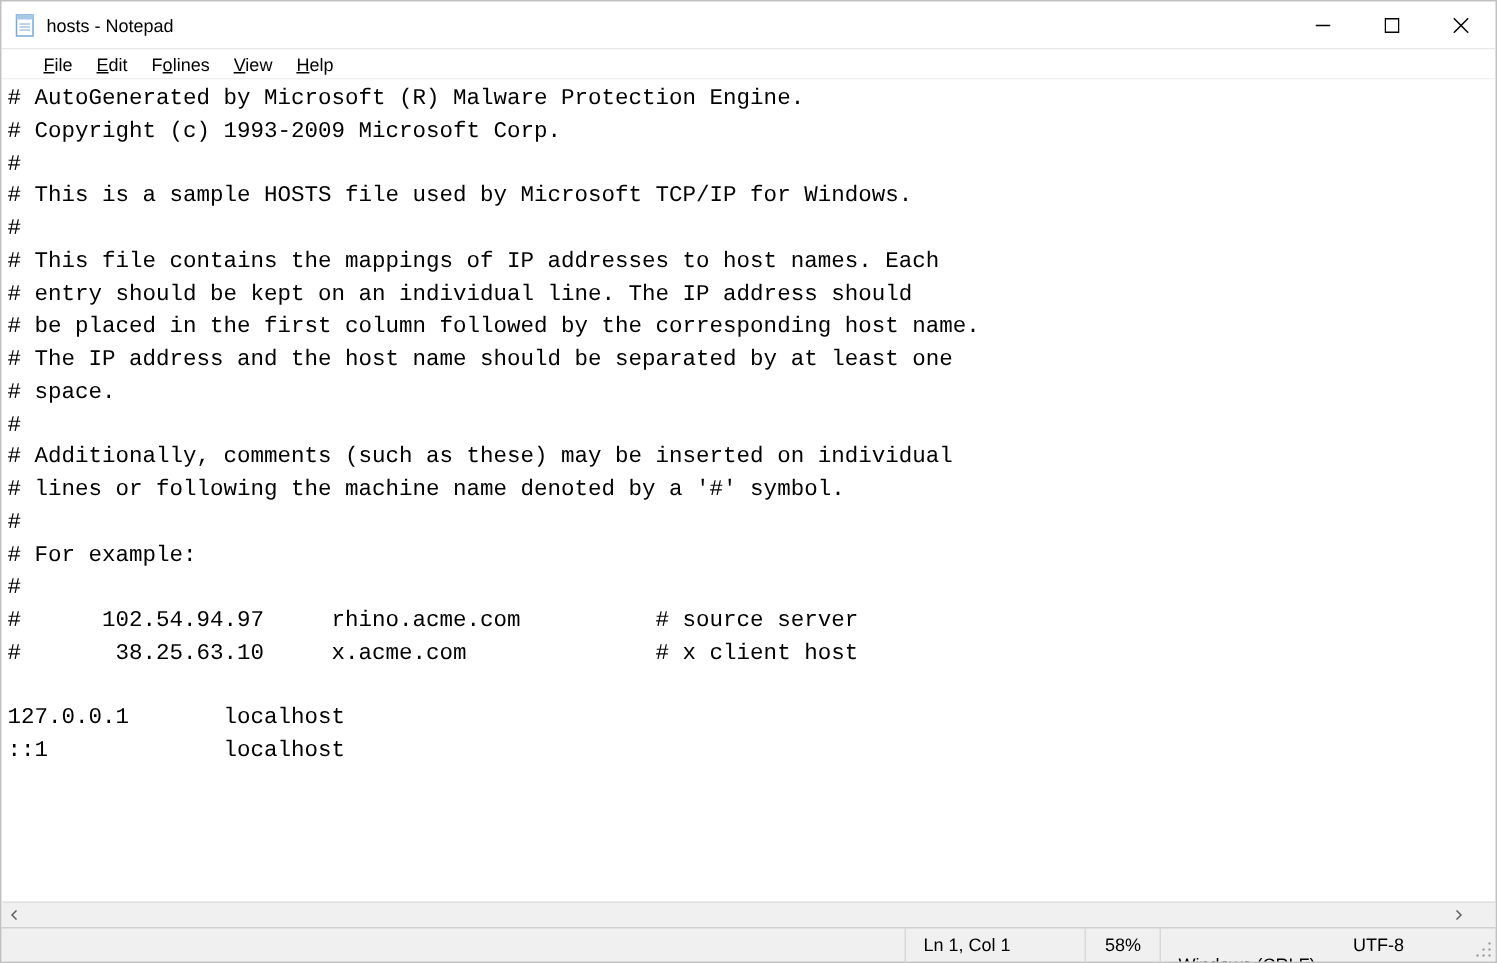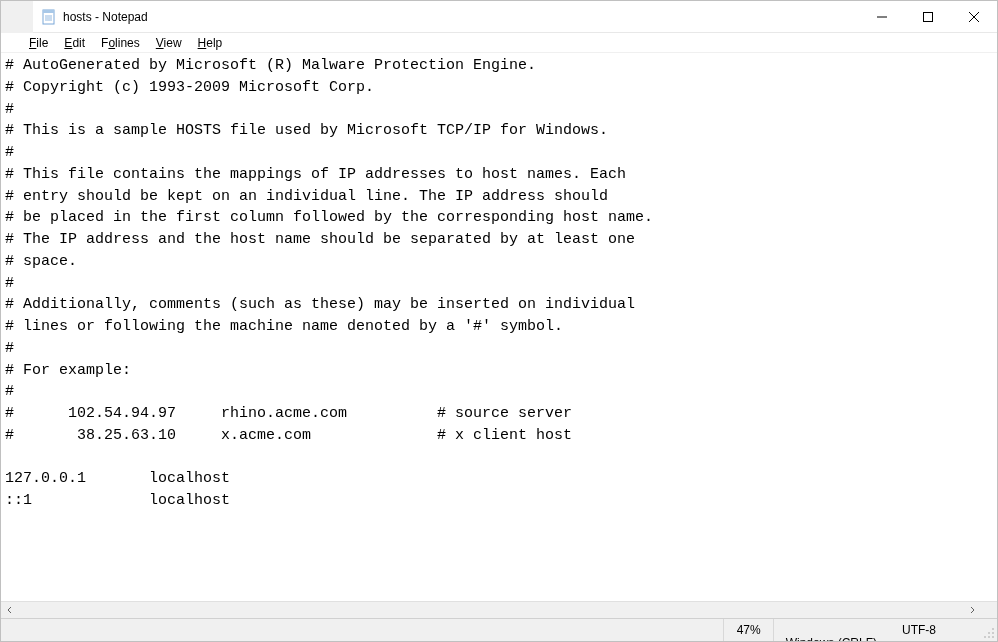--- a/index.html
+++ b/index.html
@@ -18,21 +18,20 @@
       flex-direction: column;
       border: 1px solid #c0c0c0;
     }
     .titlebar {
       height: 32px;
       background: #ffffff;
       display: flex;
       align-items: center;
       padding-left: 8px;
       border-bottom: 1px solid #e8e8e8;
-      margin-left: 32px;
     }
     .titlebar-icon {
       width: 16px;
       height: 16px;
       margin-right: 6px;
       display: flex;
       align-items: center;
       justify-content: center;
     }
     .titlebar-title {
@@ -220,21 +219,22 @@
       <svg width="8" height="8" viewBox="0 0 8 8">
           <path d="M3 1 L6 4 L3 7" fill="none" stroke="#606060" stroke-width="1"></path>
         </svg>
     </div>
     <div class="scrollbar-corner"></div>
   </div>
 </div>
 
 <div class="statusbar">
   <div class="status-spacer"></div>
-  <div class="status-cell zoom">47%</div>
+  <div class="status-cell ln">Ln 1, Col 1</div>
+  <div class="status-cell zoom">58%</div>
   <div class="status-cell lineending">Windows (CRLF)</div>
   <div class="status-cell encoding">UTF-8</div>
   <div class="resize-grip">
     <svg width="12" height="12" viewBox="0 0 12 12">
       <circle cx="10" cy="2" r="0.8" fill="#a0a0a0"></circle>
       <circle cx="6" cy="6" r="0.8" fill="#a0a0a0"></circle>
       <circle cx="10" cy="6" r="0.8" fill="#a0a0a0"></circle>
       <circle cx="2" cy="10" r="0.8" fill="#a0a0a0"></circle>
       <circle cx="6" cy="10" r="0.8" fill="#a0a0a0"></circle>
       <circle cx="10" cy="10" r="0.8" fill="#a0a0a0"></circle>

